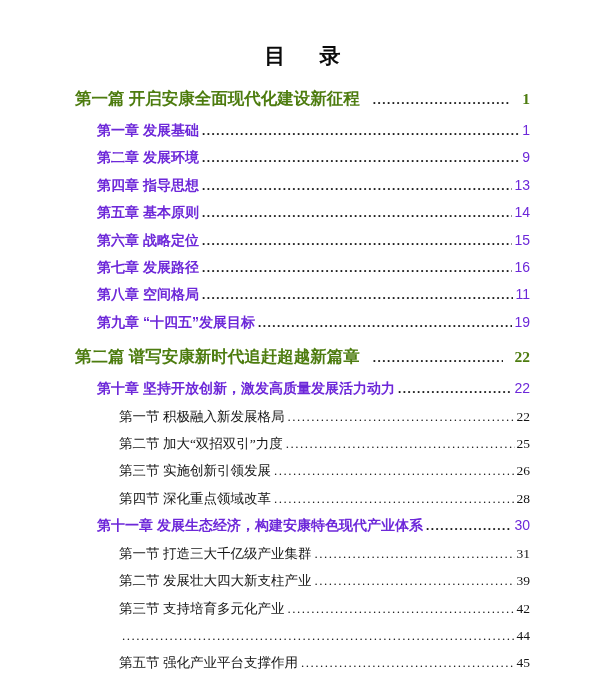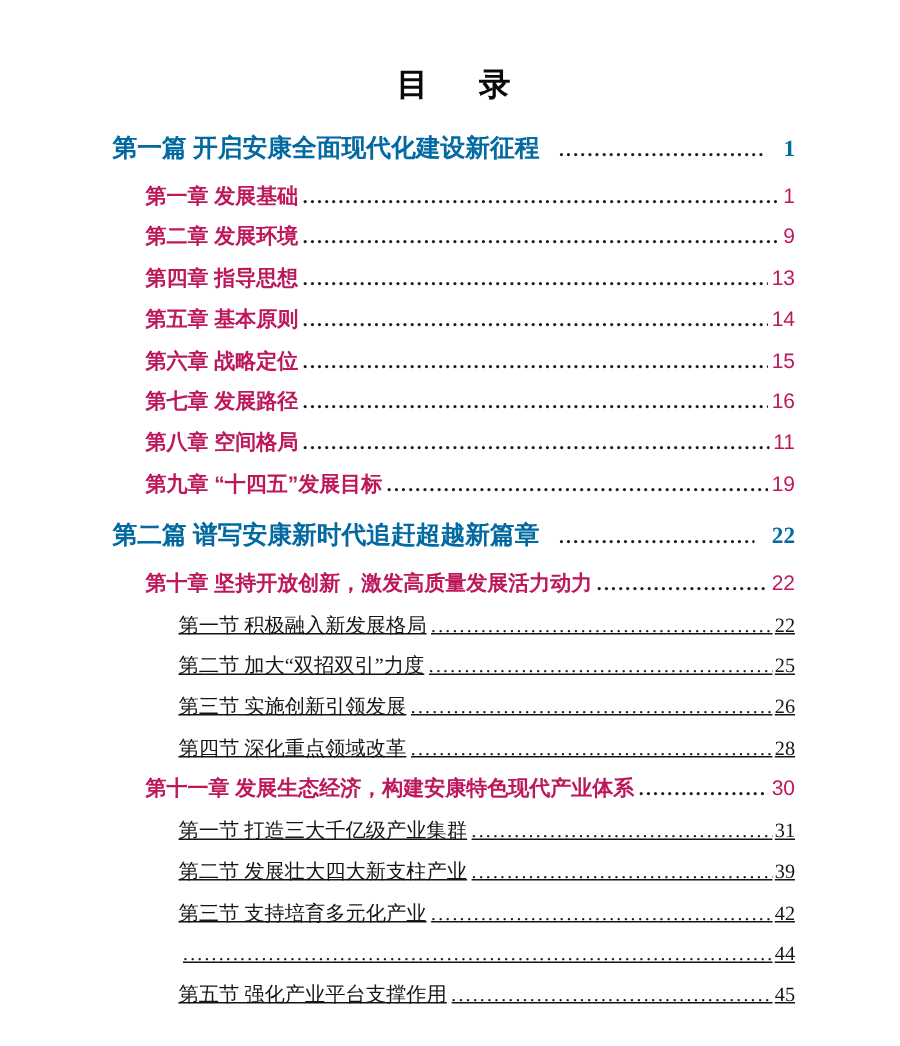--- a/index.html
+++ b/index.html
@@ -59,44 +59,43 @@
     text-align: right;
   }
   
   .level-part {
     font-family: "Liberation Serif", "DejaVu Serif", serif;
     font-weight: bold;
     font-size: 16.5px;
     line-height: 30px;
     margin-top: 6px;
     margin-bottom: 2px;
-    color: #0369a1;
+    color: #4d7c0f;
     gap: 10px;
   }
   .level-part .toc-page { font-size: 15.5px; }
   
   .level-chapter {
     font-family: "Liberation Sans", "DejaVu Sans", sans-serif;
     font-weight: 600;
     font-size: 14px;
     padding-left: 22px;
-    color: #be185d;
+    color: #6d28d9;
   }
   .level-chapter .toc-page {
     font-weight: 400;
     font-family: "Liberation Sans", "DejaVu Sans", sans-serif;
   }
   
   .level-section {
     font-family: "Liberation Serif", "DejaVu Serif", serif;
     font-weight: 400;
     font-size: 13.5px;
     padding-left: 44px;
     color: #151515;
-    text-decoration: underline;
   }
 </style>
 </head>
 <body>
 
 <div class="page">
   <div class="content">
     <div class="doc-title">目  录</div>
     <div class="toc-list" id="toc-list">
         <div class="toc-row level-part">

